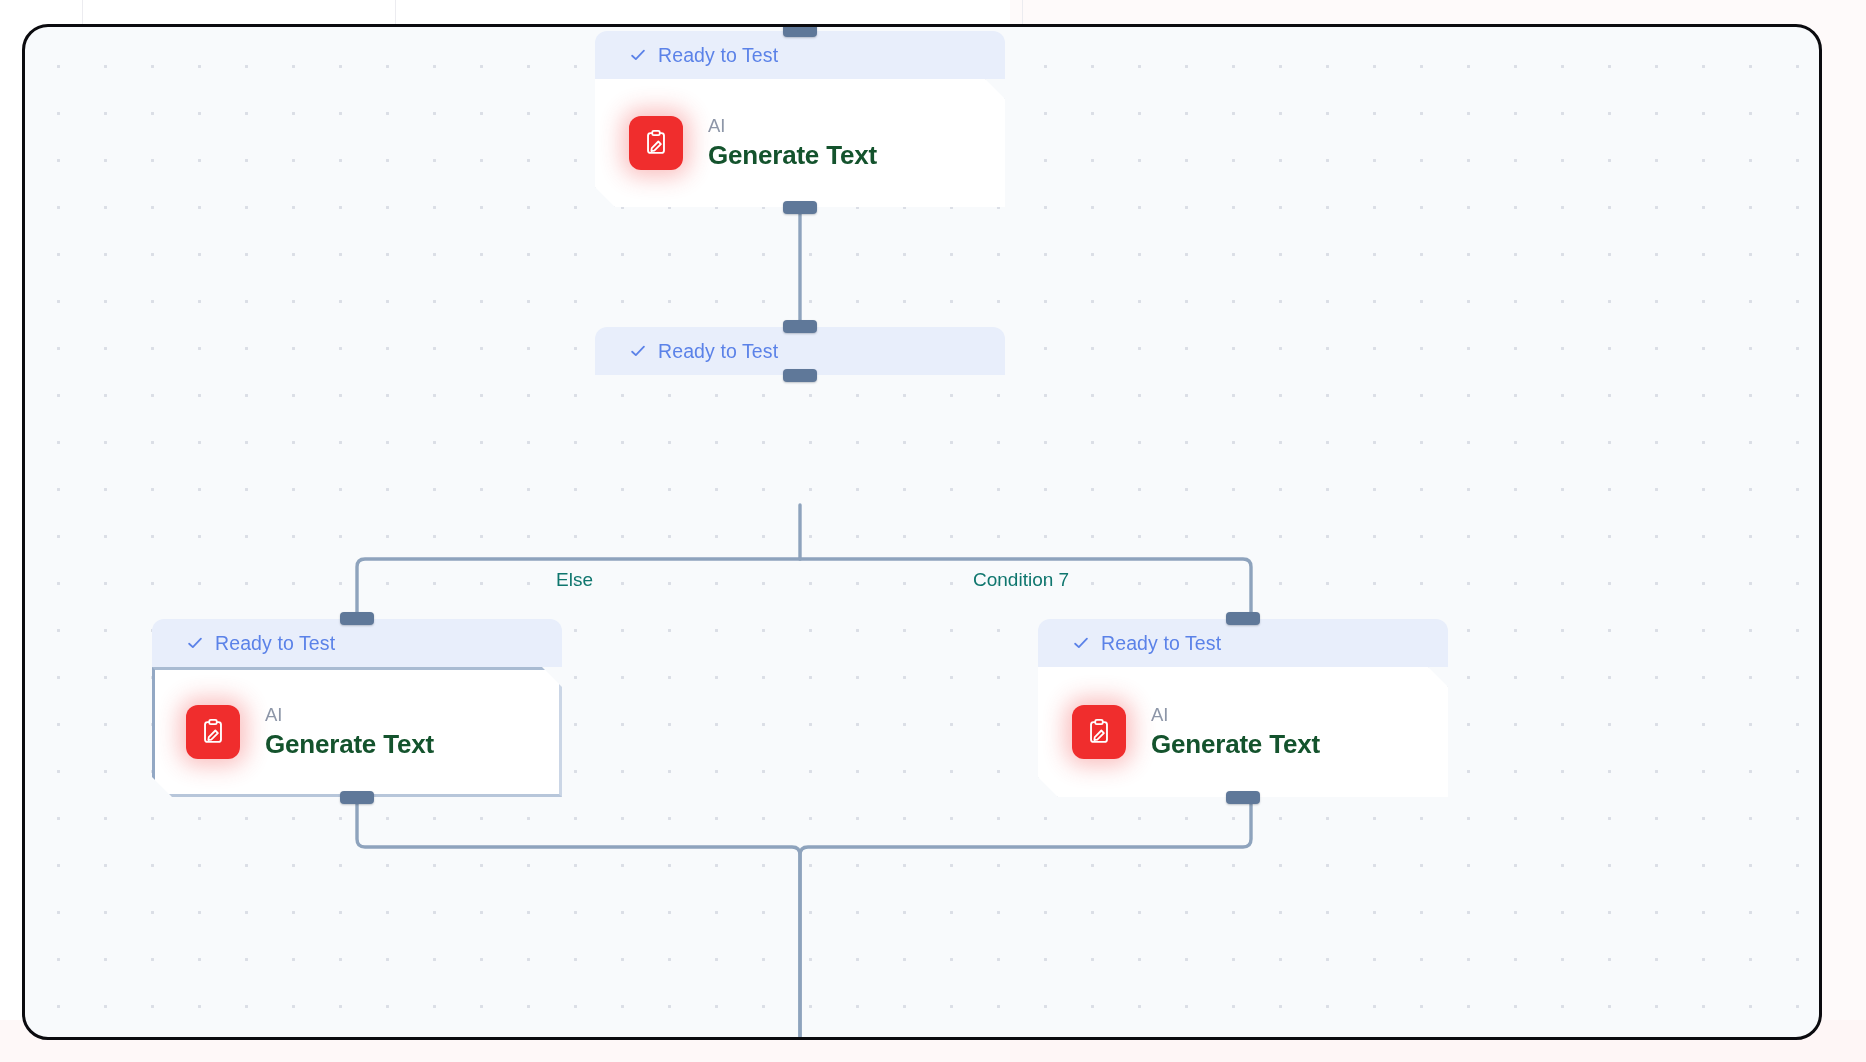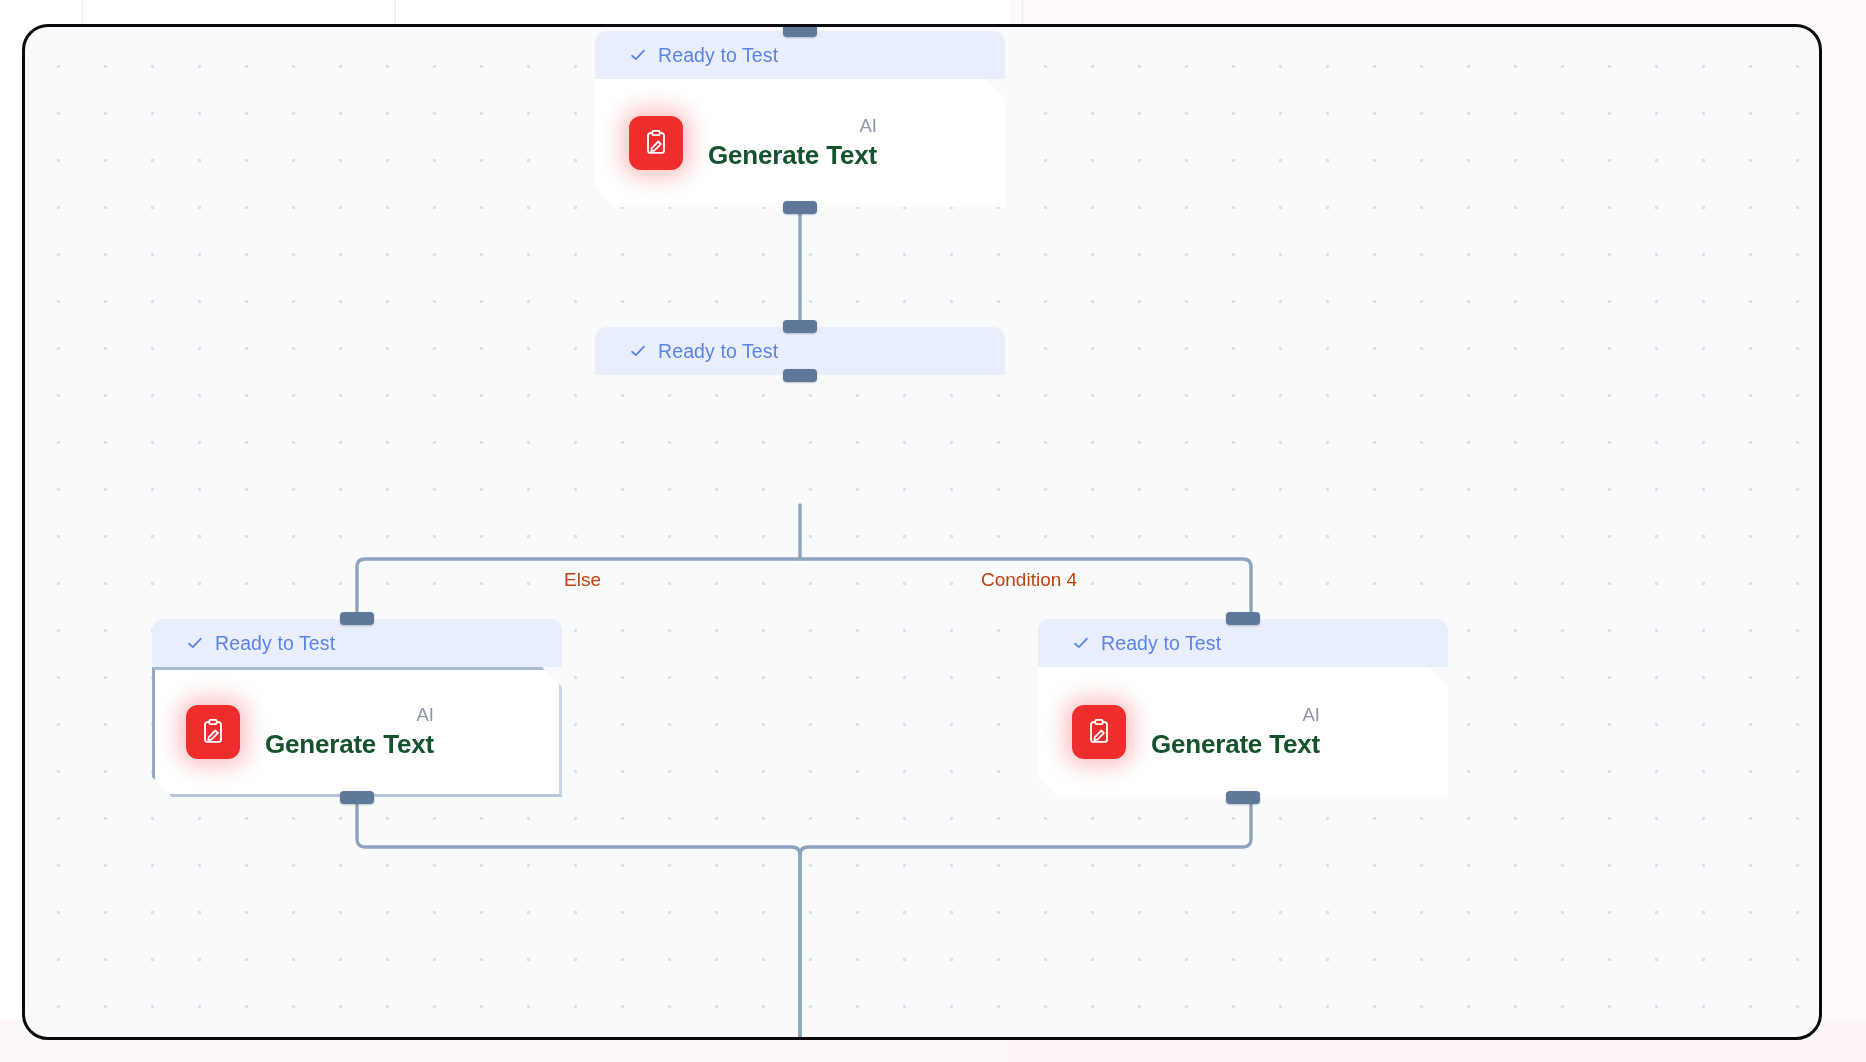--- a/index.html
+++ b/index.html
@@ -139,21 +139,21 @@
   .node-icon.red {
     background: #f02d2d;
     box-shadow: 0 0 22px 7px rgba(240, 45, 45, .30);
   }
   .node-icon.blue {
     background: #2f6df0;
     box-shadow: 0 0 22px 7px rgba(47, 109, 240, .30);
   }
   .node-icon svg { display: block; }
 
-  .node-text { display: flex; flex-direction: column; gap: 3px; align-items: flex-end; }
+  .node-text { display: flex; flex-direction: column; gap: 3px; }
   .node-kind {
     font-size: 18.5px;
     color: #8d96a8;
     line-height: 1.15;
   }
   .node-title {
     font-size: 26px;
     color: #14532d;
     font-weight: 700;
     line-height: 1.2;
@@ -169,24 +169,23 @@
     border-radius: 4px;
     box-shadow: 0 1px 2px rgba(20,30,50,.25);
   }
   .handle.top    { top: -7px;  left: 50%; transform: translateX(-50%); }
   .handle.bottom { bottom: -7px; left: 50%; transform: translateX(-50%); }
 
   
   .edge-label {
     position: absolute;
     font-size: 19px;
-    color: #c2410c;
+    color: #0f766e;
     white-space: nowrap;
     background: transparent;
-    margin-left: 8px;
   }
 </style>
 </head>
 <body>
 
 <div id="root">
 
   <div class="outer-tint-right"></div>
   <div class="outer-tint-bottom"></div>
   <div class="outer-hairline-v" style="left:82px"></div>
@@ -208,21 +207,21 @@
 
         <path d="M 775 532 L 1218 532 Q 1226 532 1226 540 L 1226 592"></path>
 
         <path d="M 332 772 L 332 812 Q 332 820 340 820 L 767 820 Q 775 820 775 828 L 775 1010"></path>
 
         <path d="M 1226 772 L 1226 812 Q 1226 820 1218 820 L 783 820 Q 775 820 775 828 L 775 1010"></path>
       </g>
     </svg>
 
     <div class="edge-label" style="left:531px; top:542px;">Else</div>
-    <div class="edge-label" style="left:948px; top:542px;">Condition 4</div>
+    <div class="edge-label" style="left:948px; top:542px;">Condition 7</div>
 
     <div class="node" id="n0" style="left:570px; top:4px; width:410px;">
       <div class="handle top"></div>
       <div class="status-bar">
         <span class="status-check">
           <svg viewBox="0 0 20 20" width="18" height="18">
             <path d="M3.5 10.8 L7.6 14.6 L16.6 5.2" fill="none" stroke="#5b82e8" stroke-width="2" stroke-linecap="round" stroke-linejoin="round"></path>
           </svg>
         </span>
         <span class="status-label">Ready to Test</span>

